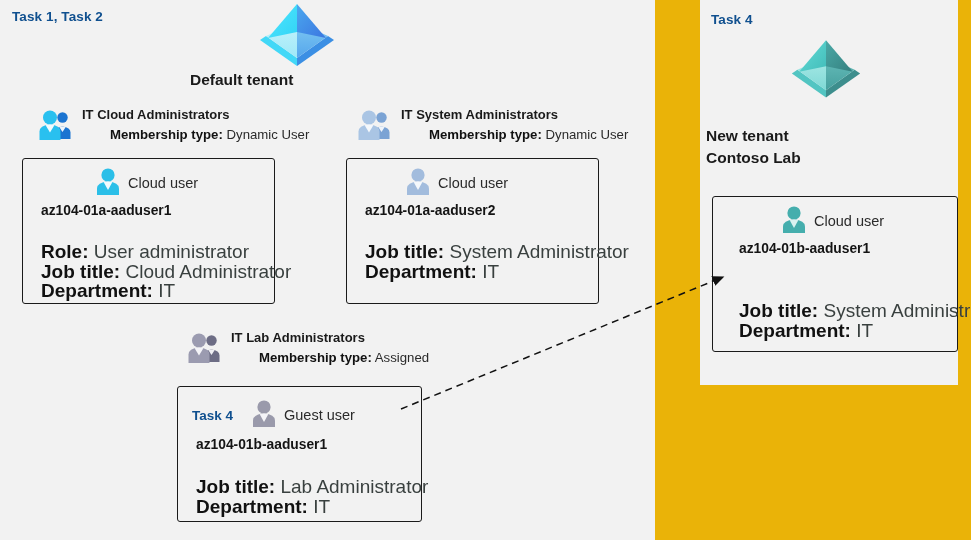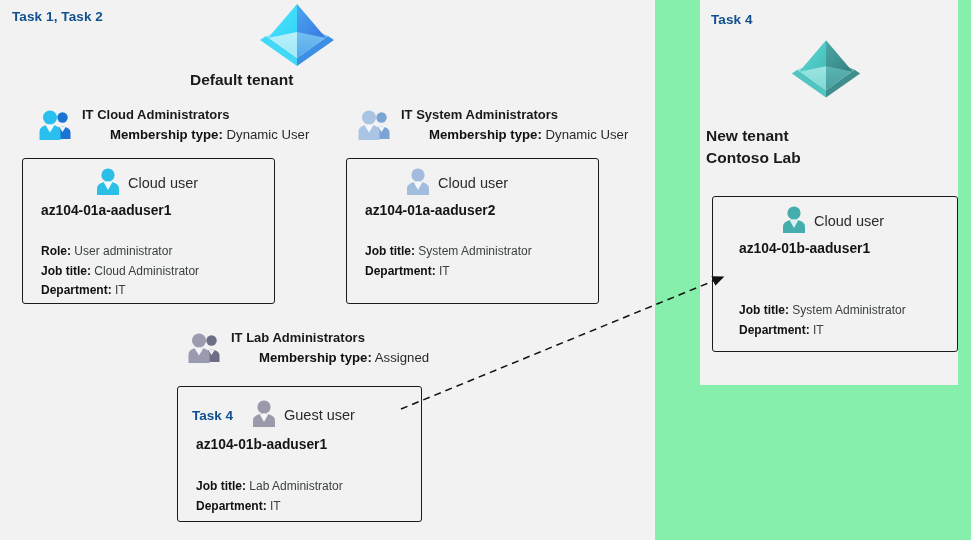--- a/index.html
+++ b/index.html
@@ -4,21 +4,21 @@
 <style>
   html, body {
     margin: 0;
     padding: 0;
     background: #ffffff;
   }
   #canvas {
     position: relative;
     width: 971px;
     height: 540px;
-    background: #86efac;
+    background: #eab308;
     font-family: "Liberation Sans", sans-serif;
     overflow: hidden;
   }
   .panel {
     position: absolute;
     background: #f2f2f2;
   }
   #panel-default { left: 0px;   top: 0px; width: 655px; height: 540px; }
   #panel-new     { left: 700px; top: 0px; width: 258px; height: 385px; }
 
@@ -99,21 +99,21 @@
   }
   .card-upn {
     position: absolute;
     font-weight: bold;
     font-size: 13.8px;
     color: #141414;
     white-space: nowrap;
   }
   .card-props {
     position: absolute;
-    font-size: 12px;
+    font-size: 19px;
     color: #3a3a3a;
     line-height: 19.5px;
     white-space: nowrap;
   }
   .card-props b { color: #111; }
   .card-props .v { color: #39403f; }
 
   svg.overlay {
     position: absolute;
     left: 0; top: 0;

